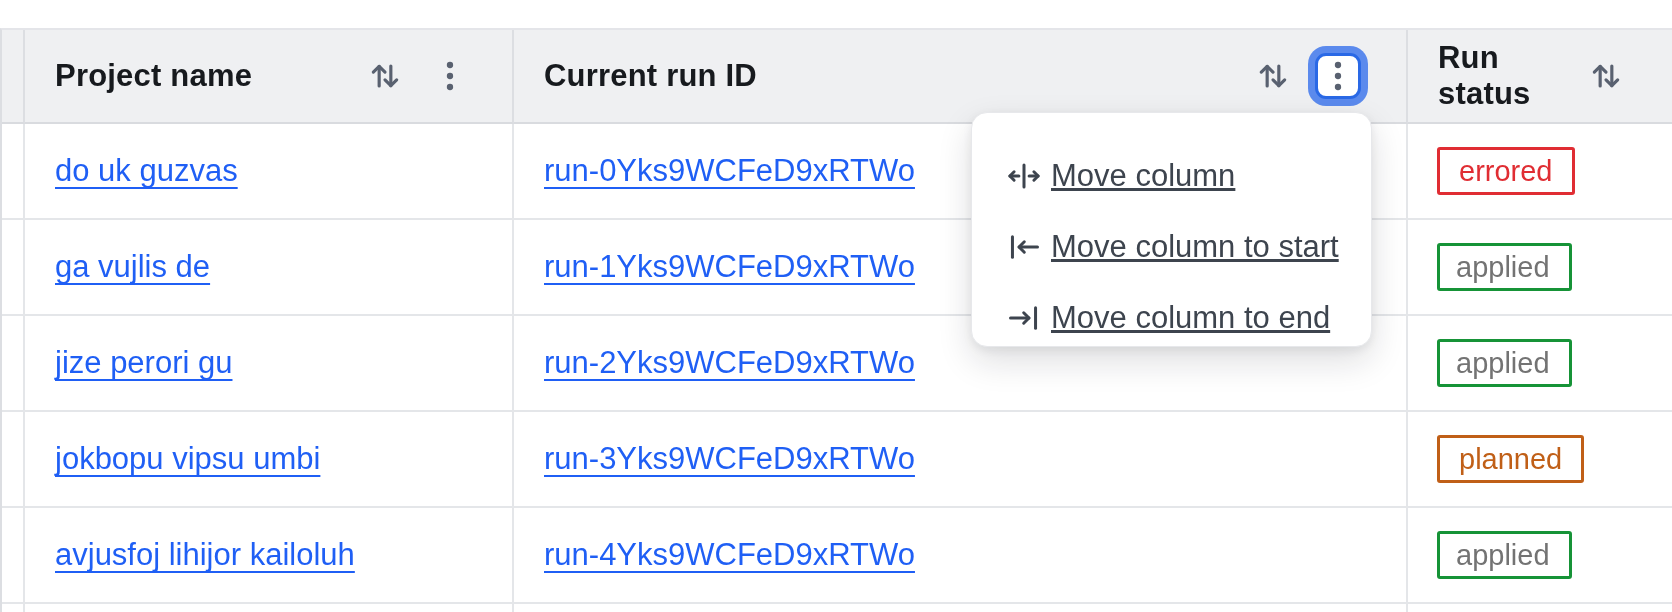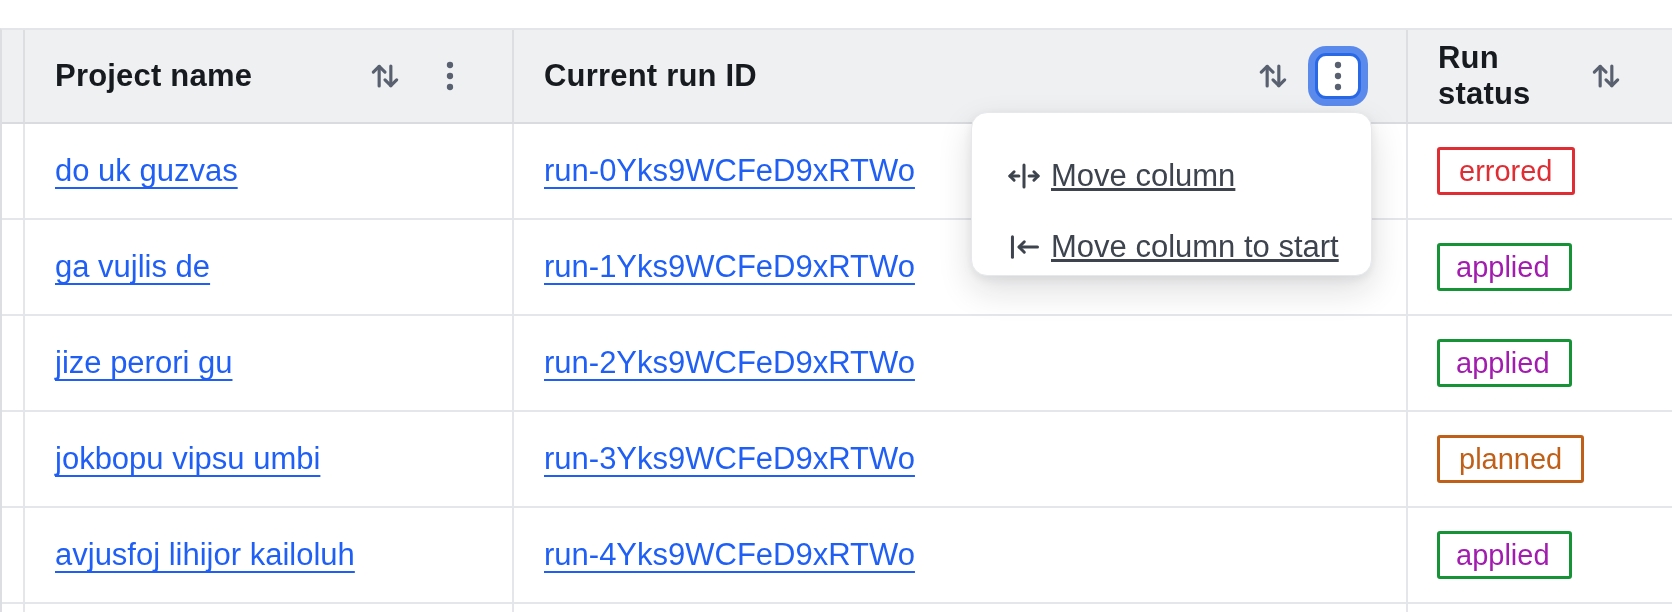--- a/index.html
+++ b/index.html
@@ -62,21 +62,21 @@
   }
 
   .badge {
     display:inline-block;
     font-size:29px; line-height:1.2;
     padding:4px 19px;
     border:3px solid; border-radius:3px;
     background:#ffffff;
   }
   .badge[data-status="errored"] { color:#e02d33; border-color:#e02d33; }
-  .badge[data-status="applied"] { color:#a21caf; border-color:#169337;padding-left:16px; }
+  .badge[data-status="applied"] { color:#737373; border-color:#169337;padding-left:16px; }
   .badge[data-status="planned"] { color:#c05f17; border-color:#c05f17; }
 
   
   .menu {
     position:absolute; left:971px; top:112px; width:401px;
     background:#ffffff;
     border:1px solid #e7e8eb;
     border-radius:16px;
     box-shadow:0 14px 34px rgba(20,24,32,0.14), 0 3px 10px rgba(20,24,32,0.07);
     padding:10px 0;
@@ -245,14 +245,24 @@
     <span class="mi-icon">
       <svg width="36" height="36" viewBox="0 0 24 24" fill="none" stroke="#3d444e" stroke-width="2" stroke-linecap="round" stroke-linejoin="round">
         <path d="M4.3 5.2v13.6"></path>
         <path d="M21 12H8.7"></path>
           <path d="M12.2 8.5L8.7 12l3.5 3.5"></path>
       </svg>
     </span>
     <span>Move column to start</span>
   </div>
 
+  <div class="menu-item">
+    <span class="mi-icon">
+      <svg width="36" height="36" viewBox="0 0 24 24" fill="none" stroke="#3d444e" stroke-width="2" stroke-linecap="round" stroke-linejoin="round">
+        <path d="M19.7 5.2v13.6"></path>
+        <path d="M3 12h12.3"></path>
+          <path d="M11.8 8.5l3.5 3.5-3.5 3.5"></path>
+      </svg>
+    </span>
+    <span>Move column to end</span>
+  </div>
 
 </div>
 
 </body></html>

